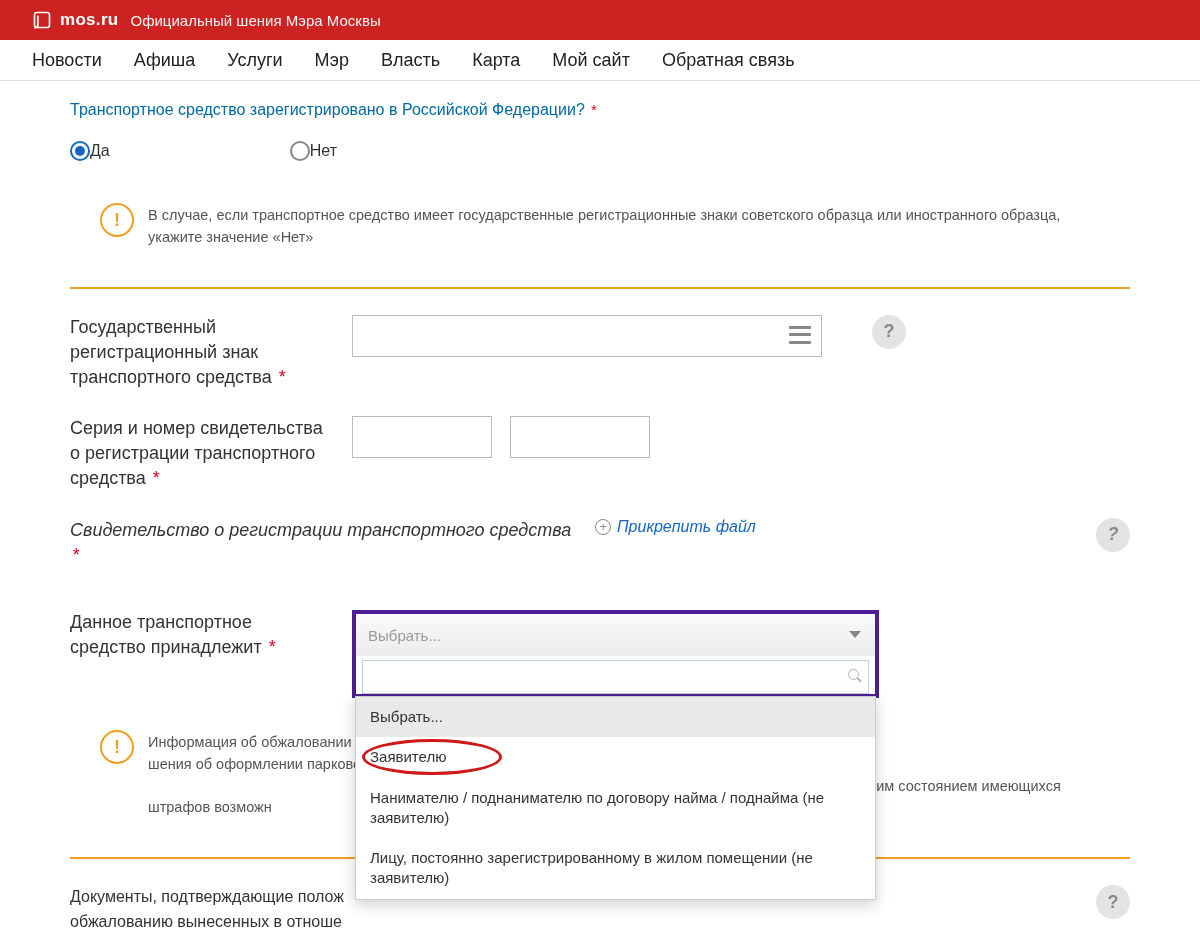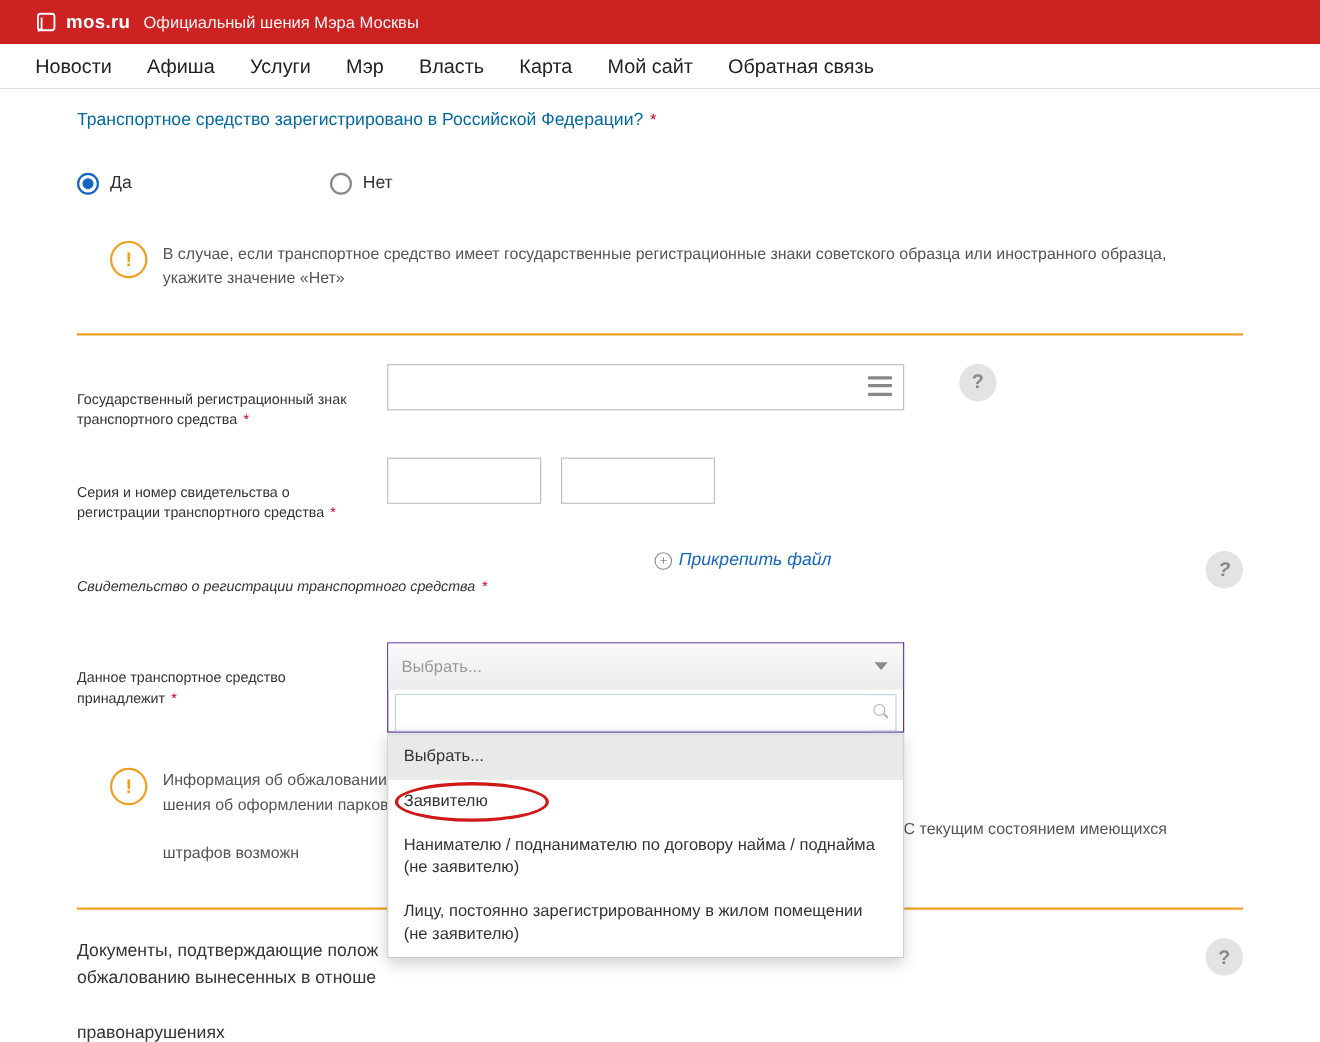--- a/index.html
+++ b/index.html
@@ -9,39 +9,39 @@
   .logo-text { font-weight: bold; font-size: 17px; margin-right: 12px; letter-spacing: .3px; }
   .site-tag { font-size: 15px; opacity: .95; }
   .navbar { background: #fff; border-bottom: 1px solid #ddd; padding: 0 32px; display: flex; gap: 32px; height: 41px; align-items: center; }
   .nav-item { font-size: 18px; color: #222; cursor: pointer; }
   .page { max-width: 1200px; margin: 0 auto; padding: 12px 70px 80px 70px; background: #fff; margin-top: 0; }
   .outer { padding: 0 0; }
   .q-row { margin-top: 8px; }
   .q-label { font-size: 16px; color: #0369a1; }
   .req { color: #d02; margin-left: 2px; }
   .radio-row { display: flex; gap: 180px; margin-top: 22px; align-items: center; }
-  .radio { display: flex; align-items: center; gap: 10px; cursor: pointer; font-size: 16px; margin-top: 16px; }
+  .radio { display: flex; align-items: center; cursor: pointer; font-size: 16px; }
   .radio-outer { width: 20px; height: 20px; border: 2px solid #888; border-radius: 50%; display:flex; align-items:center; justify-content:center; }
   .radio.checked .radio-outer { border-color: #1566c0; }
   .radio-inner { width: 10px; height: 10px; border-radius: 50%; background: #1566c0; display:none; }
   .radio.checked .radio-inner { display:block; }
   .info-box { margin-top: 28px; border:1px solid #ddd; background:#fff; padding: 16px 18px 16px 64px; position:relative; font-size:14.5px; color:#555; line-height:1.5; }
   .info-left-pad { position:absolute; left:12px; top:14px; }
   .bang-icon { width:34px; height:34px; border-radius:50%; border:2px solid #f0a020; color:#f0a020; display:flex; align-items:center; justify-content:center; font-weight:bold; font-size:18px; }
   .hr-orange { height:2px; background:#f0a020; border:none; margin-top: 22px; }
   .form-row { display:flex; align-items:flex-start; margin-top: 26px; gap: 20px; }
-  .form-label { width: 262px; font-size:13px; color:#333; line-height:1.4;margin-top:23px; }
+  .form-label { width: 262px; font-size:18px; color:#333; line-height:1.4; }
   .input-text { height:42px; border:1px solid #bbb; background:#fff; width: 470px; position:relative; }
   .input-menu-icon { position:absolute; right:10px; top:10px; width:22px; height:18px; display:flex; flex-direction:column; justify-content:space-between; }
   .input-menu-icon span { height:3px; background:#888; border-radius:1px; }
   .help-circle { width:34px; height:34px; border-radius:50%; background:#e3e3e3; color:#888; display:flex; align-items:center; justify-content:center; font-weight:bold; font-size:18px; margin-left: 30px; cursor:pointer; }
   .input-small { height:42px; border:1px solid #bbb; width:140px; }
   .attach-link { color:#1566c0; font-size:16px; display:flex; align-items:center; gap:6px; cursor:pointer; }
   .plus-circle { width:16px; height:16px; border:1px solid #888; border-radius:50%; color:#888; font-size:12px; display:flex; align-items:center; justify-content:center; }
-  .dropdown-wrap { width: 470px; border:1px solid #4c1d95; position:relative; }
+  .dropdown-wrap { width: 527px; border:4px solid #4c1d95; position:relative; }
   .dropdown-head { height:42px; background: linear-gradient(#fafafa,#ececec); display:flex; align-items:center; padding:0 12px; color:#999; font-size:15px; position:relative; cursor:pointer; }
   .chevron { position:absolute; right:12px; top:14px; width:14px; height:14px; }
   .chevron::before { content:""; position:absolute; border-left:6px solid transparent; border-right:6px solid transparent; border-top:7px solid #888; left:0; top:3px; }
   .dd-search { height:34px; border:1px solid #c0d0e0; margin:4px 6px 0 6px; position:relative; }
   .dd-search input { border:none; outline:none; width: calc(100% - 24px); height:100%; padding:0 6px; font-size:14px; }
   .dd-search .mag { position:absolute; right:6px; top:8px; width:14px; height:14px; opacity:.5; }
   .dd-search .mag::before { content:""; position:absolute; width:9px; height:9px; border:1.5px solid #666; border-radius:50%; left:0; top:0; }
   .dd-search .mag::after { content:""; position:absolute; width:5px; height:1.5px; background:#666; transform:rotate(45deg); left:9px; top:10px; }
   .dd-list { background:#fff; box-shadow: 0 4px 14px rgba(0,0,0,.2); border:1px solid #ccc; margin-top:4px; position:absolute; left:-1px; right:-1px; top:78px; z-index:10; }
   .dd-item { padding:10px 14px; font-size:15px; color:#333; cursor:pointer; line-height:1.35; }

